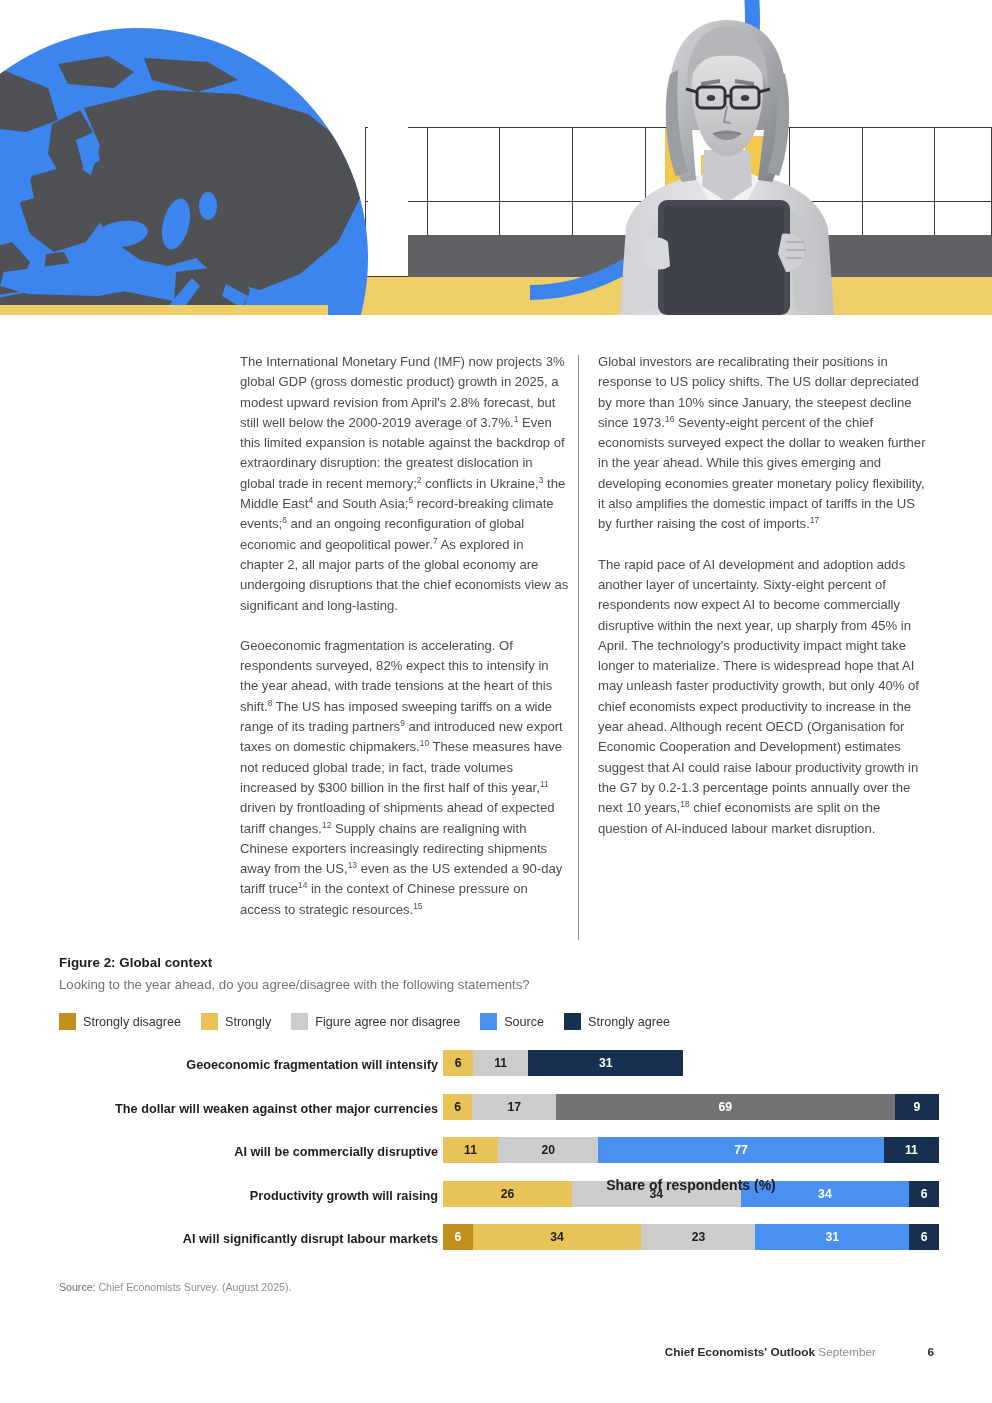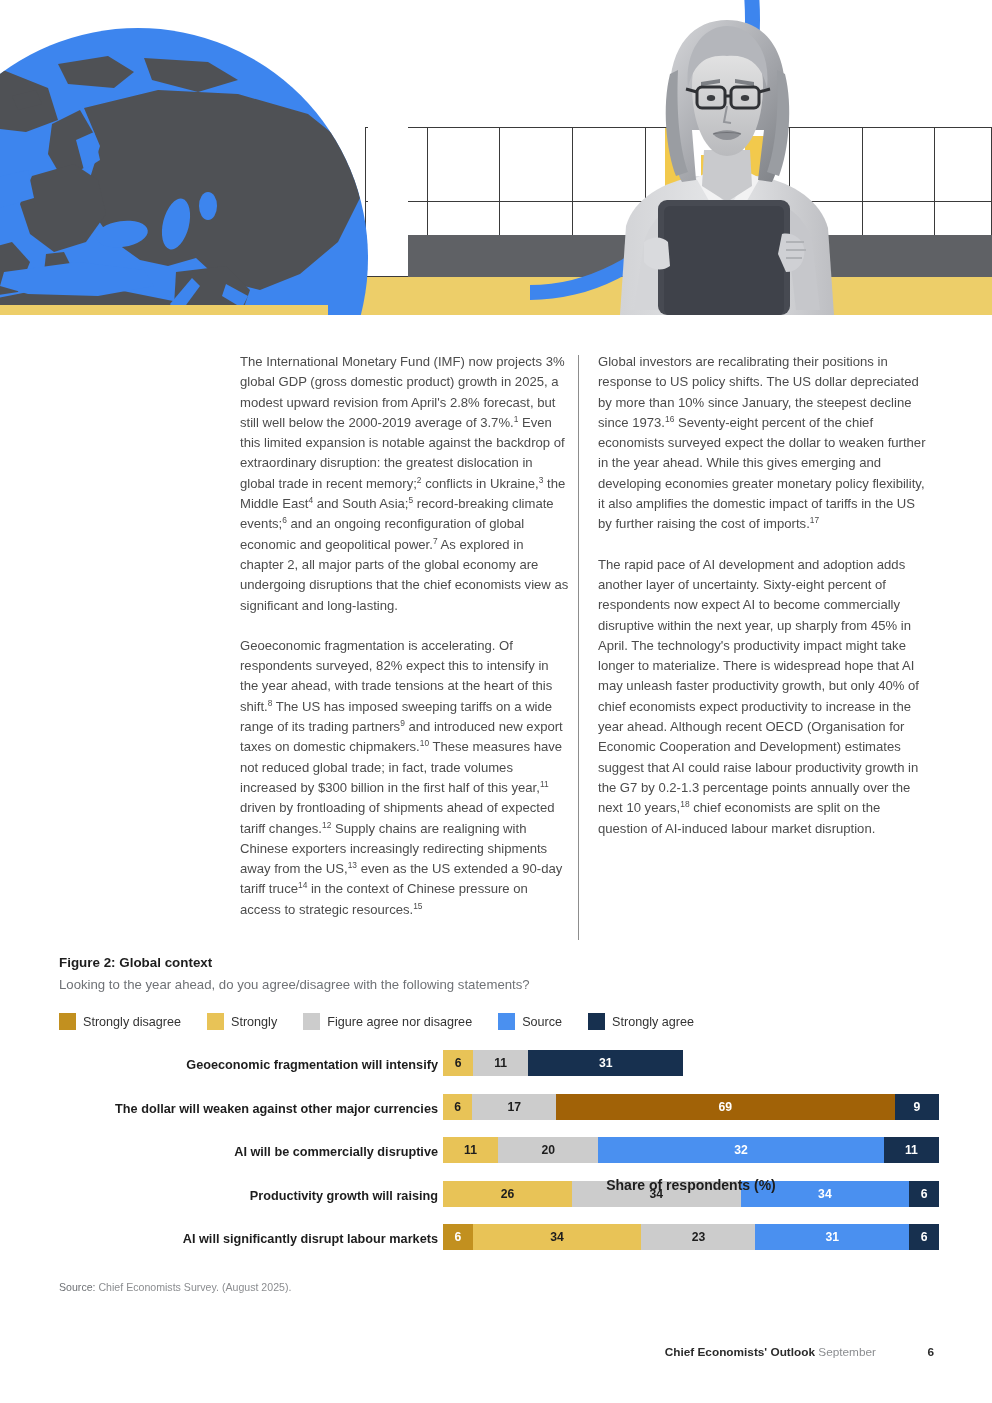--- a/index.html
+++ b/index.html
@@ -137,21 +137,21 @@
     left: 59px; top: 22px;
     font-size: 13.2px;
     color: #6f7276;
   }
 
   .legend {
     position: absolute;
     left: 59px; top: 58px;
     display: flex;
     align-items: center;
-    gap: 8px;
+    gap: 2px;
   }
   .legend-item {
     display: flex;
     align-items: center;
     margin-right: 18px;
   }
   .legend-swatch {
     width: 17px; height: 17px;
     margin-right: 7px;
     flex: 0 0 auto;
@@ -451,30 +451,30 @@
           <div class="seg" style="flex: 0 0 6.06061%; background: rgb(232, 195, 87); color: rgb(29, 29, 29);">6</div>
           <div class="seg" style="flex: 0 0 11.1111%; background: rgb(204, 204, 204); color: rgb(29, 29, 29);">11</div>
           <div class="seg" style="flex: 0 0 31.3131%; background: rgb(23, 48, 79); color: rgb(255, 255, 255);">31</div>
         </div>
     </div>
       <div class="chart-row">
       <div class="row-label">The dollar will weaken against other major currencies</div>
       <div class="bar-track">
           <div class="seg" style="flex: 0 0 5.94059%; background: rgb(232, 195, 87); color: rgb(29, 29, 29);">6</div>
           <div class="seg" style="flex: 0 0 16.8317%; background: rgb(204, 204, 204); color: rgb(29, 29, 29);">17</div>
-          <div class="seg" style="flex: 0 0 68.3168%; background: #a16207; color: rgb(255, 255, 255);">69</div>
+          <div class="seg" style="flex: 0 0 68.3168%; background: #737373; color: rgb(255, 255, 255);">69</div>
           <div class="seg" style="flex: 0 0 8.91089%; background: rgb(23, 48, 79); color: rgb(255, 255, 255);">9</div>
         </div>
     </div>
       <div class="chart-row">
       <div class="row-label">AI will be commercially disruptive</div>
       <div class="bar-track">
           <div class="seg" style="flex: 0 0 11.1111%; background: rgb(232, 195, 87); color: rgb(29, 29, 29);">11</div>
           <div class="seg" style="flex: 0 0 20.202%; background: rgb(204, 204, 204); color: rgb(29, 29, 29);">20</div>
-          <div class="seg" style="flex: 0 0 57.5758%; background: rgb(74, 144, 240); color: rgb(255, 255, 255);">32</div>
+          <div class="seg" style="flex: 0 0 57.5758%; background: rgb(74, 144, 240); color: rgb(255, 255, 255);">77</div>
           <div class="seg" style="flex: 0 0 11.1111%; background: rgb(23, 48, 79); color: rgb(255, 255, 255);">11</div>
         </div>
     </div>
       <div class="chart-row">
       <div class="row-label">Productivity growth will raising</div>
       <div class="bar-track">
           <div class="seg" style="flex: 0 0 26%; background: rgb(232, 195, 87); color: rgb(29, 29, 29);">26</div>
           <div class="seg" style="flex: 0 0 34%; background: rgb(204, 204, 204); color: rgb(29, 29, 29);">34</div>
           <div class="seg" style="flex: 0 0 34%; background: rgb(74, 144, 240); color: rgb(255, 255, 255);">34</div>
           <div class="seg" style="flex: 0 0 6%; background: rgb(23, 48, 79); color: rgb(255, 255, 255);">6</div>

